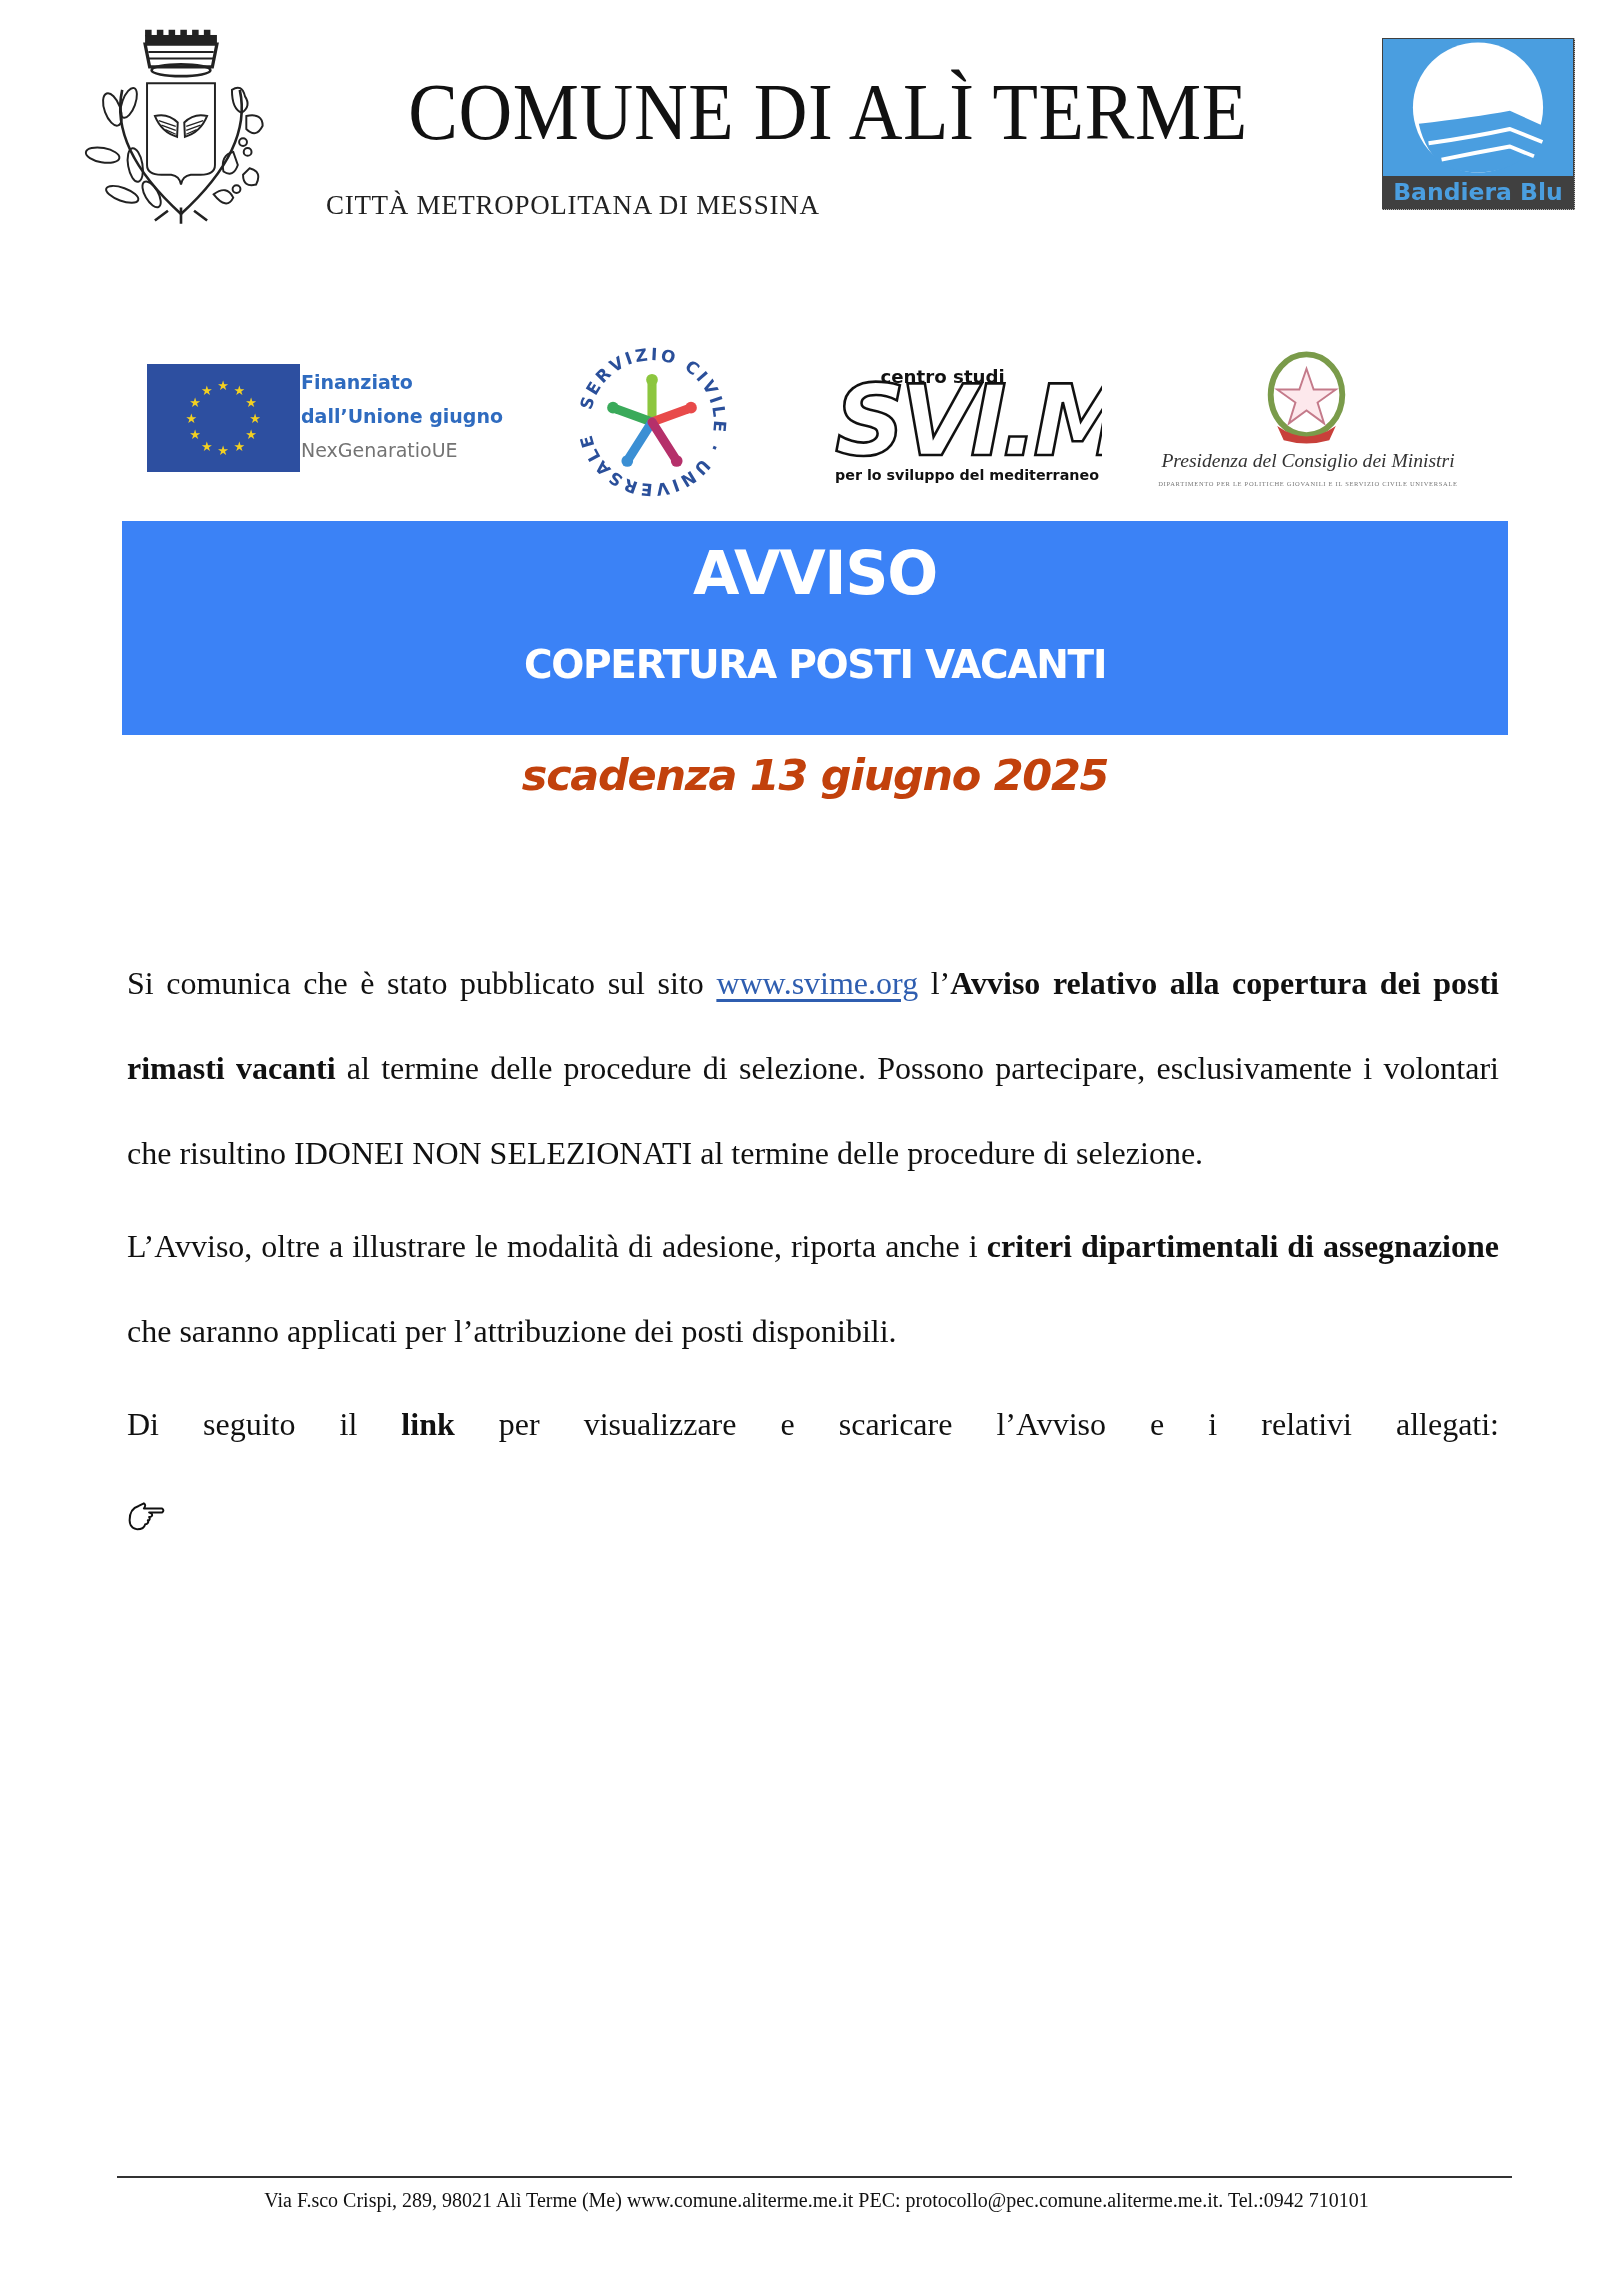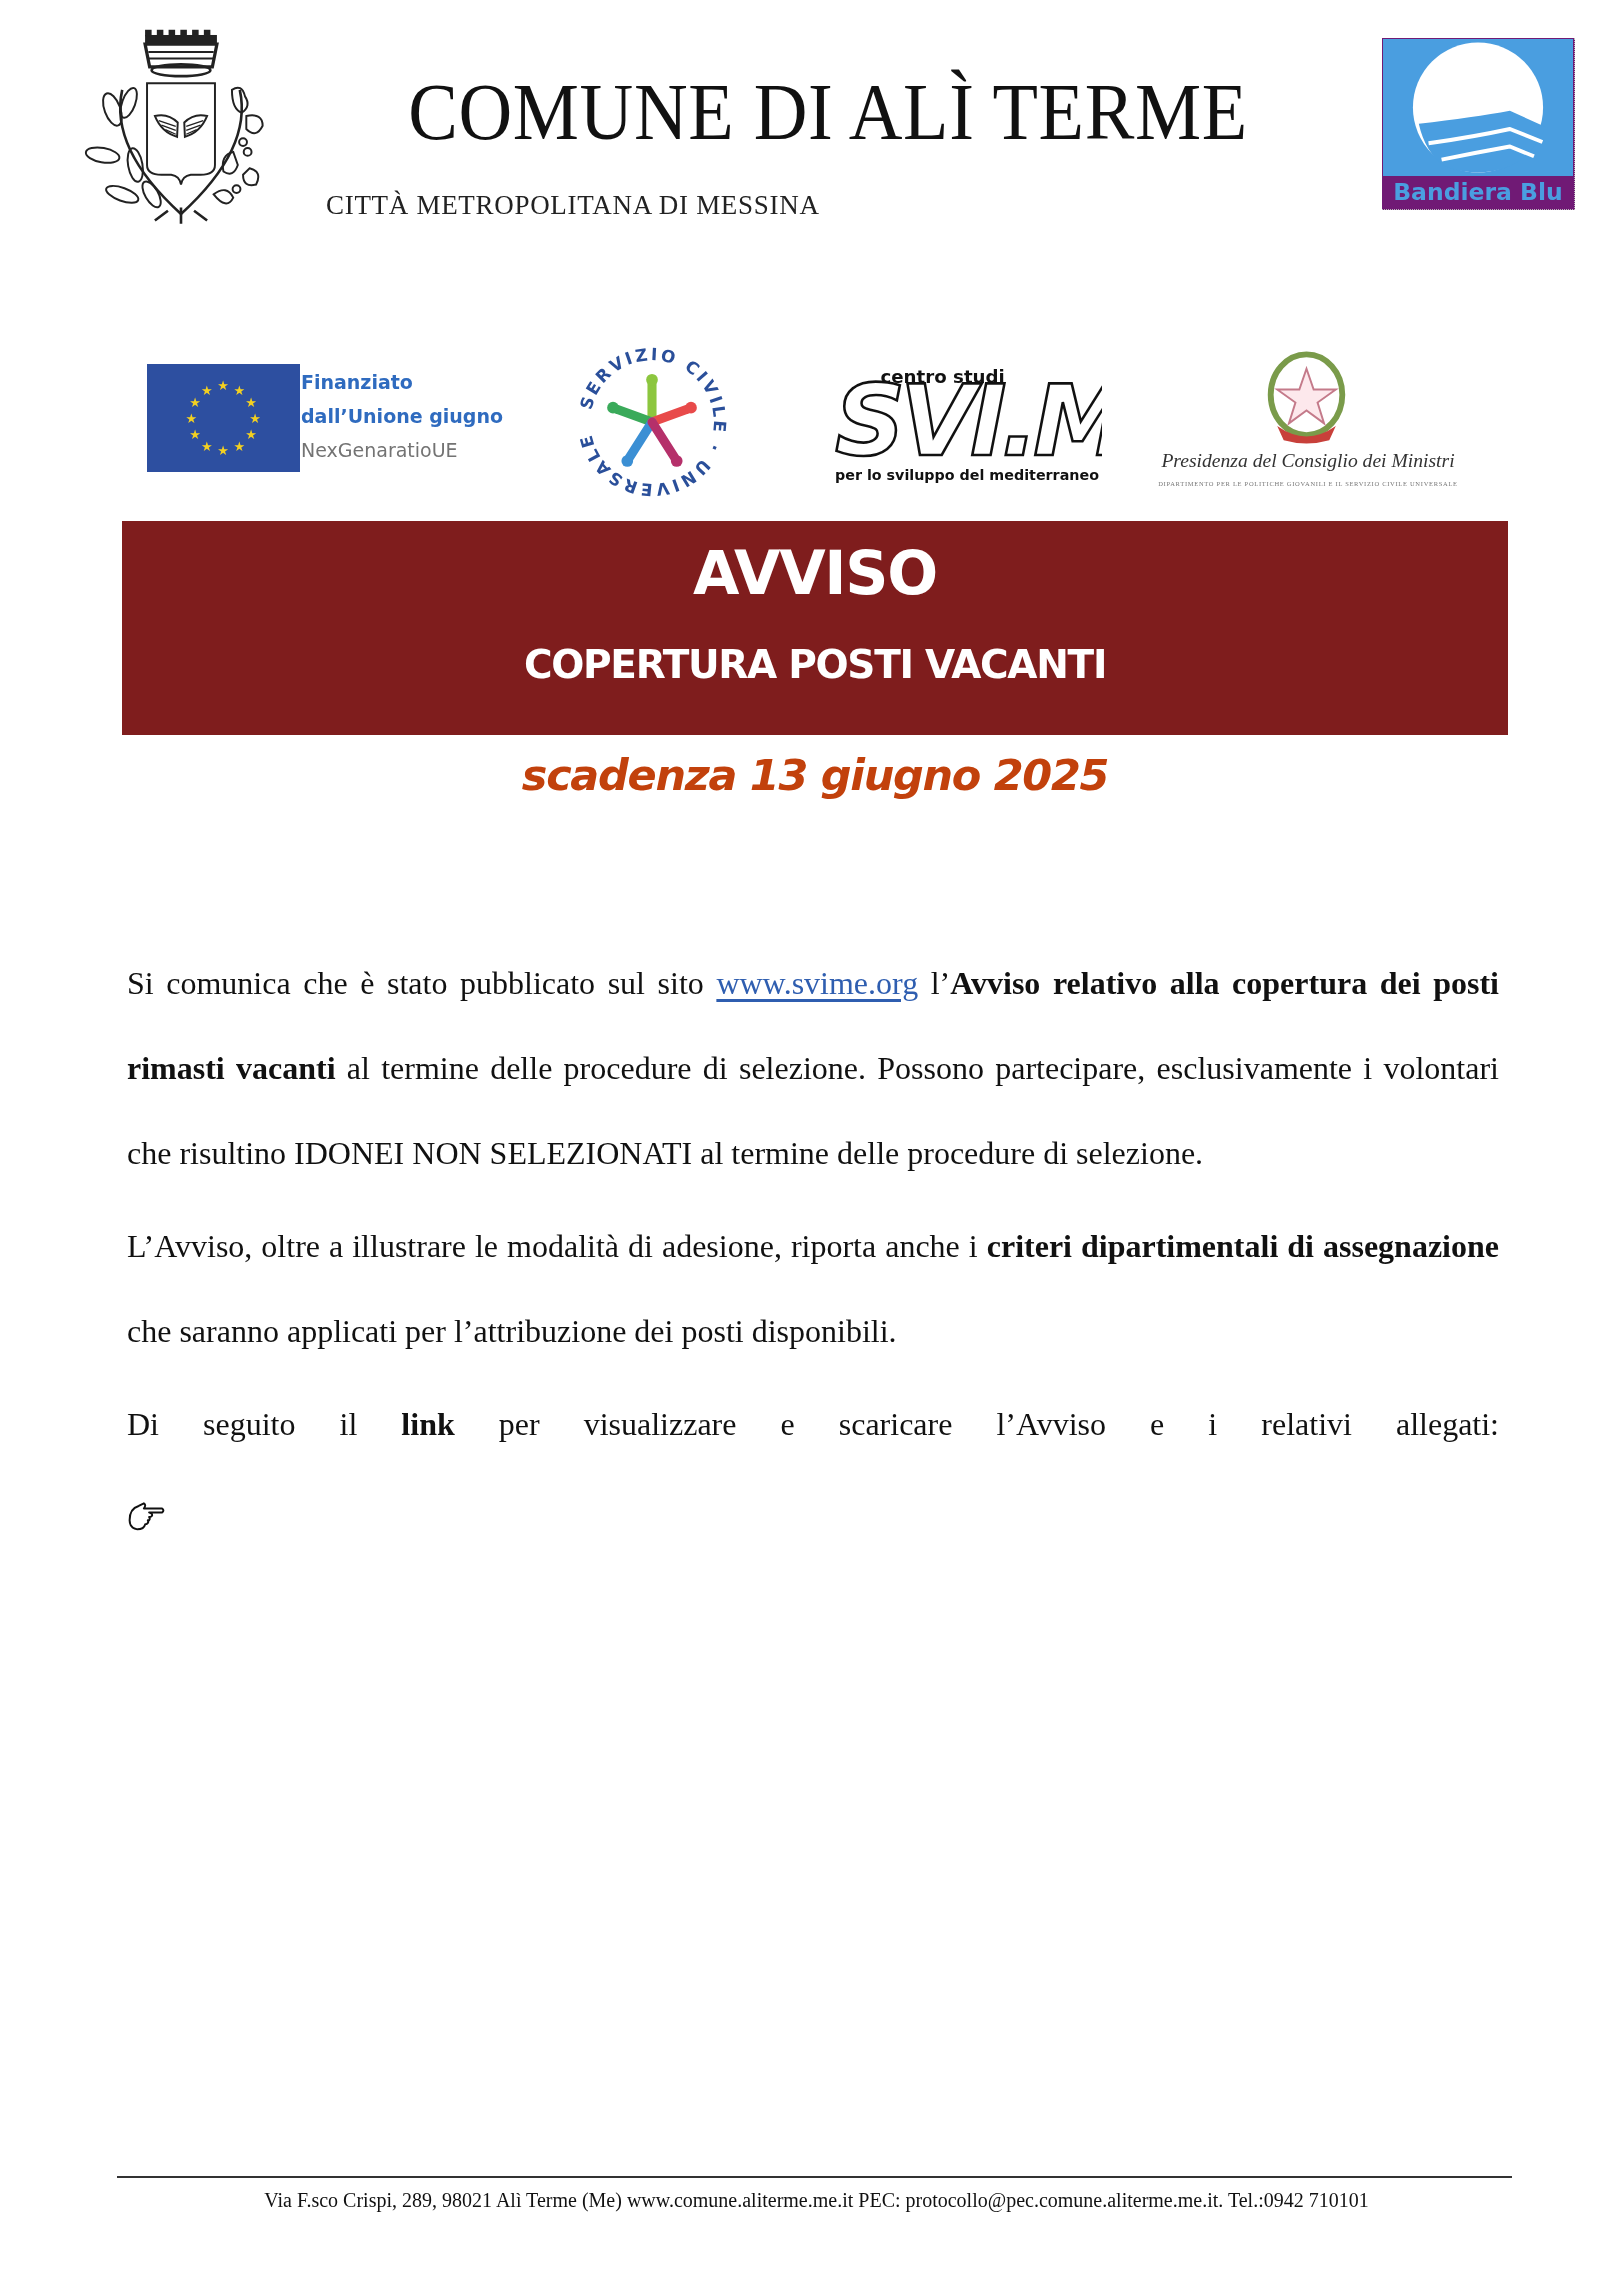--- a/index.html
+++ b/index.html
@@ -8,42 +8,42 @@
 
   .abs { position: absolute; }
 
   
   #coat { left: 83px; top: 18px; width: 196px; height: 209px; }
   #title { left: 326px; top: 72px; width: 1004px; text-align: center;
            font-family: "Liberation Serif", serif; font-size: 80px; letter-spacing: 0.7px;
            line-height: 1; color: #111; transform: scaleX(0.93); transform-origin: center; }
   #subtitle { left: 326px; top: 190px; width: 1004px; text-align: left;
               font-size: 27px; letter-spacing: 0.7px; color: #222; }
-  #bandiera { left: 1382px; top: 38px; width: 192px; height: 171px; background:#701a75;
+  #bandiera { left: 1382px; top: 38px; width: 192px; height: 171px; background:#404040;
               border-right: 1.3px dotted #bbb; border-bottom: 1.3px dotted #bbb; }
   #bandiera .flag { position:absolute; left:1.3px; top:1.3px; width:190px; height:137px; background:#4a9ee0; }
   #bandiera .lbl { position:absolute; left:0; top:140px; width:192px; text-align:center;
                    font-family:"DejaVu Sans", sans-serif; font-weight:bold; font-size:23.5px; color:#4a9ee0; }
 
   
   #eu { left: 147px; top: 364px; width: 153px; height: 108px; background: #2d4fa0; }
   #eu-text { left: 301px; top: 365px; font-family: "DejaVu Sans", sans-serif; font-size: 19px;
              line-height: 34px; }
   #eu-text .l1, #eu-text .l2 { color: #2f6bbf; font-weight: bold; }
   #eu-text .l3 { color: #737373; }
   #scu { left: 574px; top: 344px; width: 156px; height: 156px; }
   #svime { left: 828px; top: 357px; width: 274px; height: 130px; }
   #presidenza { left: 1134px; top: 349px; width: 345px; height: 150px; }
   #pres-text { left: 1137px; top: 450px; width: 342px; text-align: center;
                font-family: "Liberation Serif", serif; font-style: italic; font-size: 19.6px; color:#333; }
   #pres-sub { left: 1137px; top: 480px; width: 342px; text-align:center; font-size: 6.5px;
               letter-spacing: 0.7px; color:#777; }
 
   
-  #banner { left: 122px; top: 521px; width: 1386px; height: 214px; background: #7f1d1d; }
+  #banner { left: 122px; top: 521px; width: 1386px; height: 214px; background: #3b82f6; }
   #banner .t1 { position:absolute; left:0; top:17px; width:100%; text-align:center; color:#fff;
                 font-family:"DejaVu Sans", sans-serif; font-weight:bold; font-size:60px; letter-spacing:-1.3px; }
   #banner .t2 { position:absolute; left:0; top:121px; width:100%; text-align:center; color:#fff;
                 font-family:"DejaVu Sans", sans-serif; font-weight:bold; font-size:39px; letter-spacing:-1.3px; }
   #deadline { left: 122px; top: 750px; width: 1386px; text-align:center;
               font-family:"DejaVu Sans", sans-serif; font-style: italic; font-weight:bold;
               font-size: 43px; color:#c2410c; letter-spacing:-1.3px; }
 
   
   #body { left: 119px; top: 933px; width: 1388px; font-size: 32px; line-height: 85px; }

